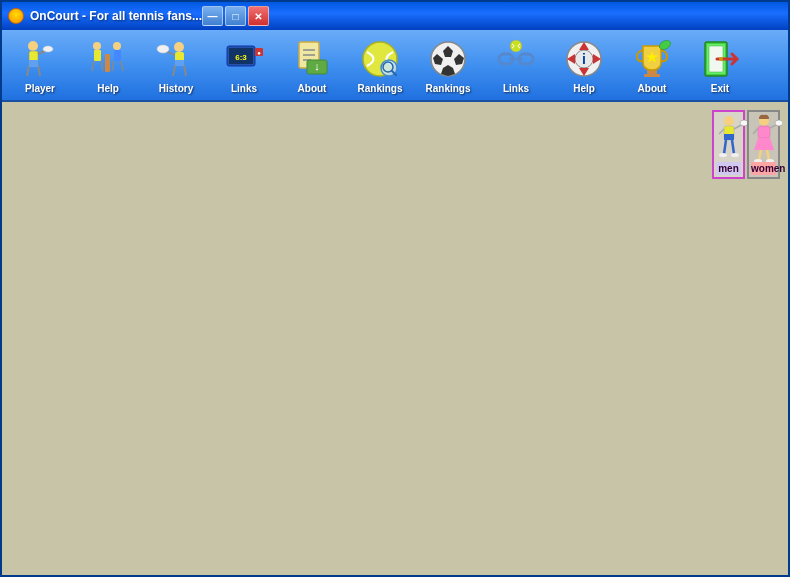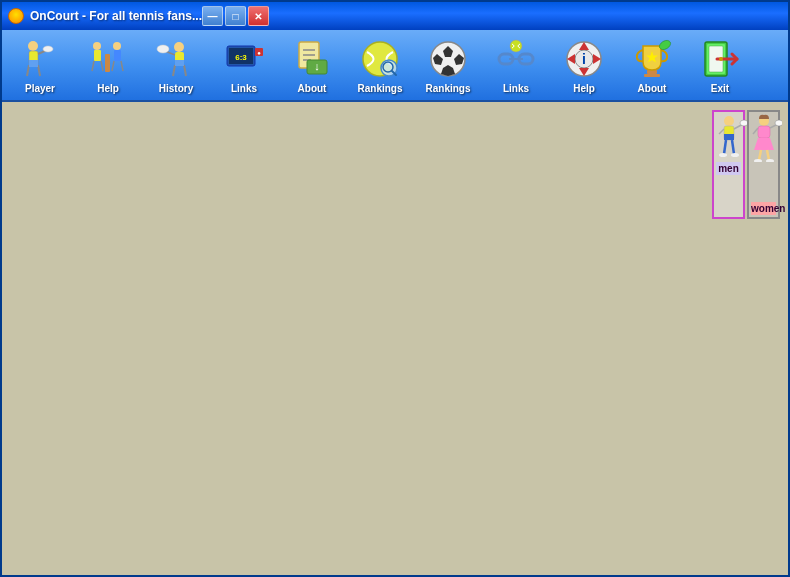--- a/index.html
+++ b/index.html
@@ -170,21 +170,20 @@
       font-weight: bold;
       text-align: center;
       background: #d0c8f0;
       width: 100%;
       text-align: center;
       padding: 1px 0;
     }
 
     .gender-btn.women .gender-label {
       background: #fca5a5;
-      margin-top: 40px;
     }
 
     
   </style>
 </head>
 <body>
 
 <div class="window">
 
   <div class="title-bar">

